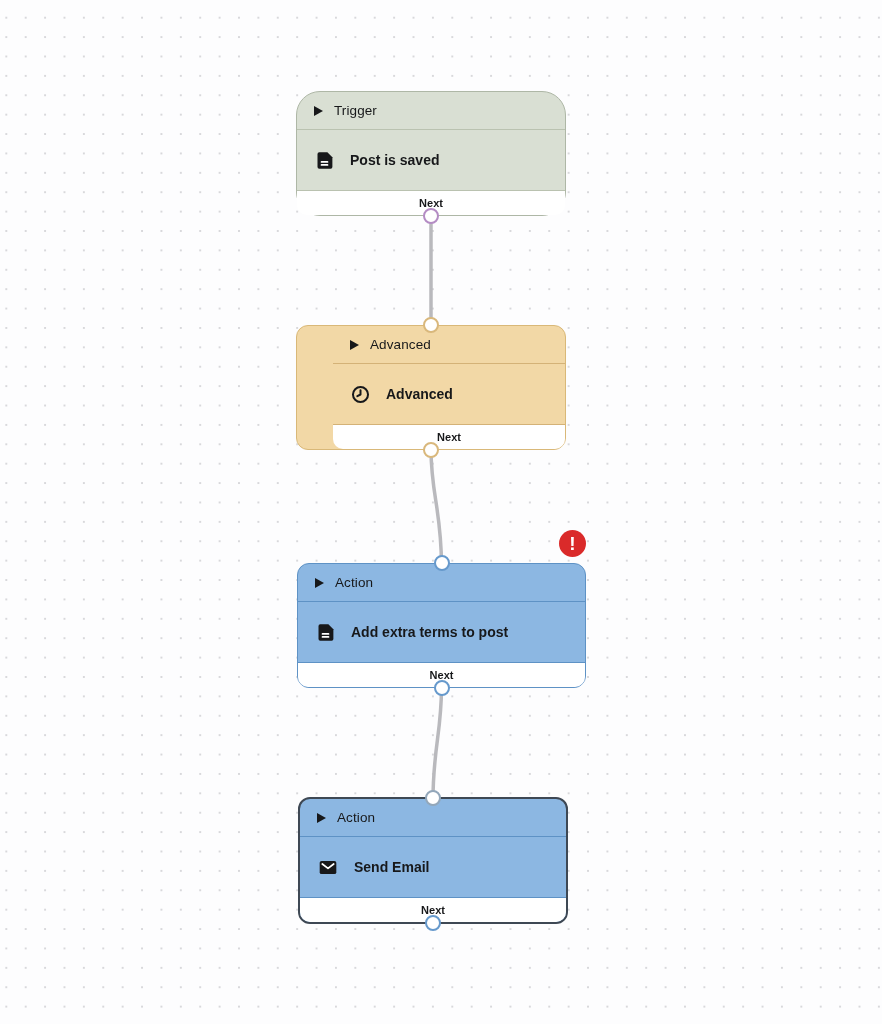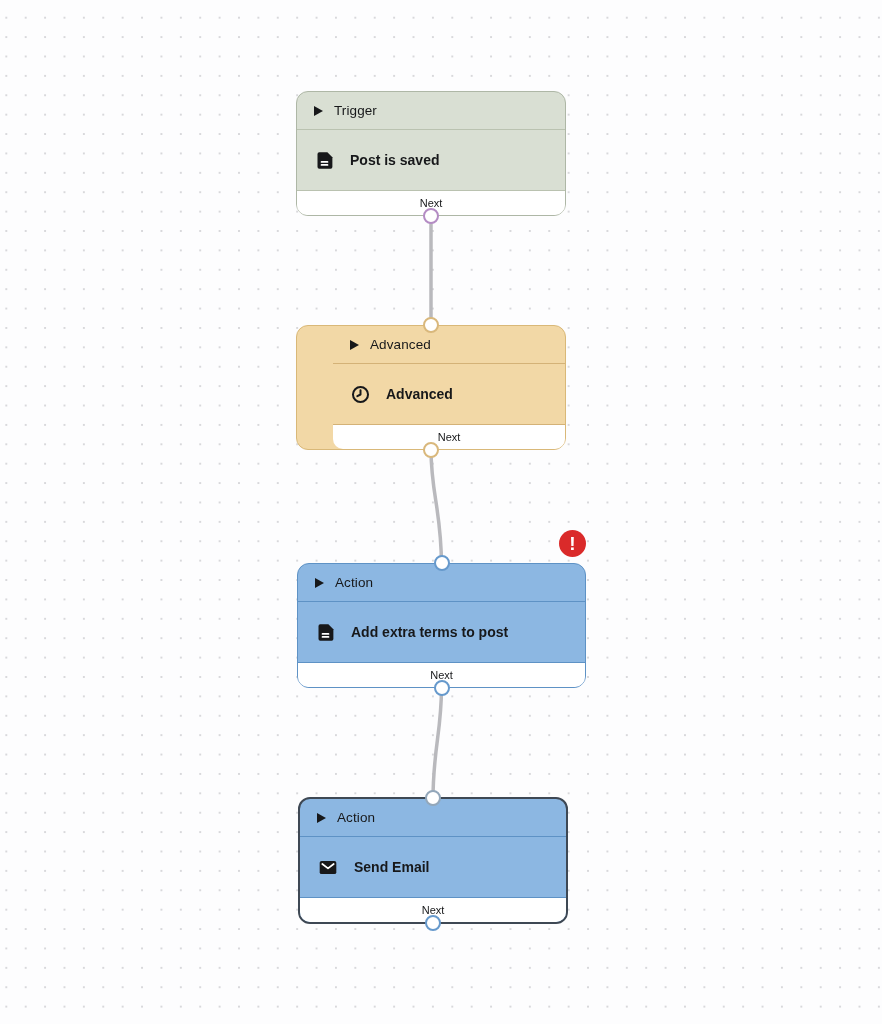--- a/index.html
+++ b/index.html
@@ -43,21 +43,21 @@
   .node-body{
     height:60px;display:flex;align-items:center;gap:15px;
     padding:0 17px;border-bottom:1px solid var(--sep);
     font-size:14px;font-weight:600;
   }
   .node-body .nicon{flex:0 0 auto;display:flex;}
   .node-footer{
     height:24px;background:#ffffff;
     border-radius:0 0 10px 10px;
     display:flex;align-items:center;justify-content:center;
-    font-size:11px;font-weight:400;
+    font-size:11px;font-weight:700;
   }
   .port{
     position:absolute;left:50%;transform:translateX(-50%);
     width:12px;height:12px;border-radius:50%;
     background:#ffffff;border:2.2px solid var(--port);
     box-sizing:content-box;
   }
   .port--bottom{bottom:-9px;}
   .port--top{top:-9px;}
 
@@ -73,21 +73,21 @@
 <body>
 
 <div class="canvas">
 
   <svg class="wires" width="882" height="1024" viewBox="0 0 882 1024">
     <path d="M431 214 L431 328" stroke="#b9b9bd" stroke-width="3.5" fill="none" stroke-linecap="round"></path>
     <path d="M431 449 C431 495 441.5 510 441.5 566" stroke="#b9b9bd" stroke-width="3.5" fill="none" stroke-linecap="round"></path>
     <path d="M441.5 687 C441.5 733 433 748 433 800" stroke="#b9b9bd" stroke-width="3.5" fill="none" stroke-linecap="round"></path>
   </svg>
 
-  <div class="node node--trigger" style="left:296px;top:91px;width:270px;">
+  <div class="node node--trigger" style="left:296px;top:91px;width:270px;border-radius:24px;">
     <div class="node-header">
       <span class="collapse-arrow"></span>
       <span>Trigger</span>
     </div>
     <div class="node-body">
       <span class="nicon">
         <svg width="21" height="21" viewBox="0 0 24 24">
           <path d="M6 2.5h9.3L21 8.2v11.3q0 2-2 2H6q-2 0-2-2V4.5q0-2 2-2z" fill="#17181a"></path>
           <rect x="7.6" y="12.6" width="8.8" height="2" rx="1" fill="#ffffff"></rect>
           <rect x="7.6" y="16.1" width="8.8" height="2" rx="1" fill="#ffffff"></rect>

